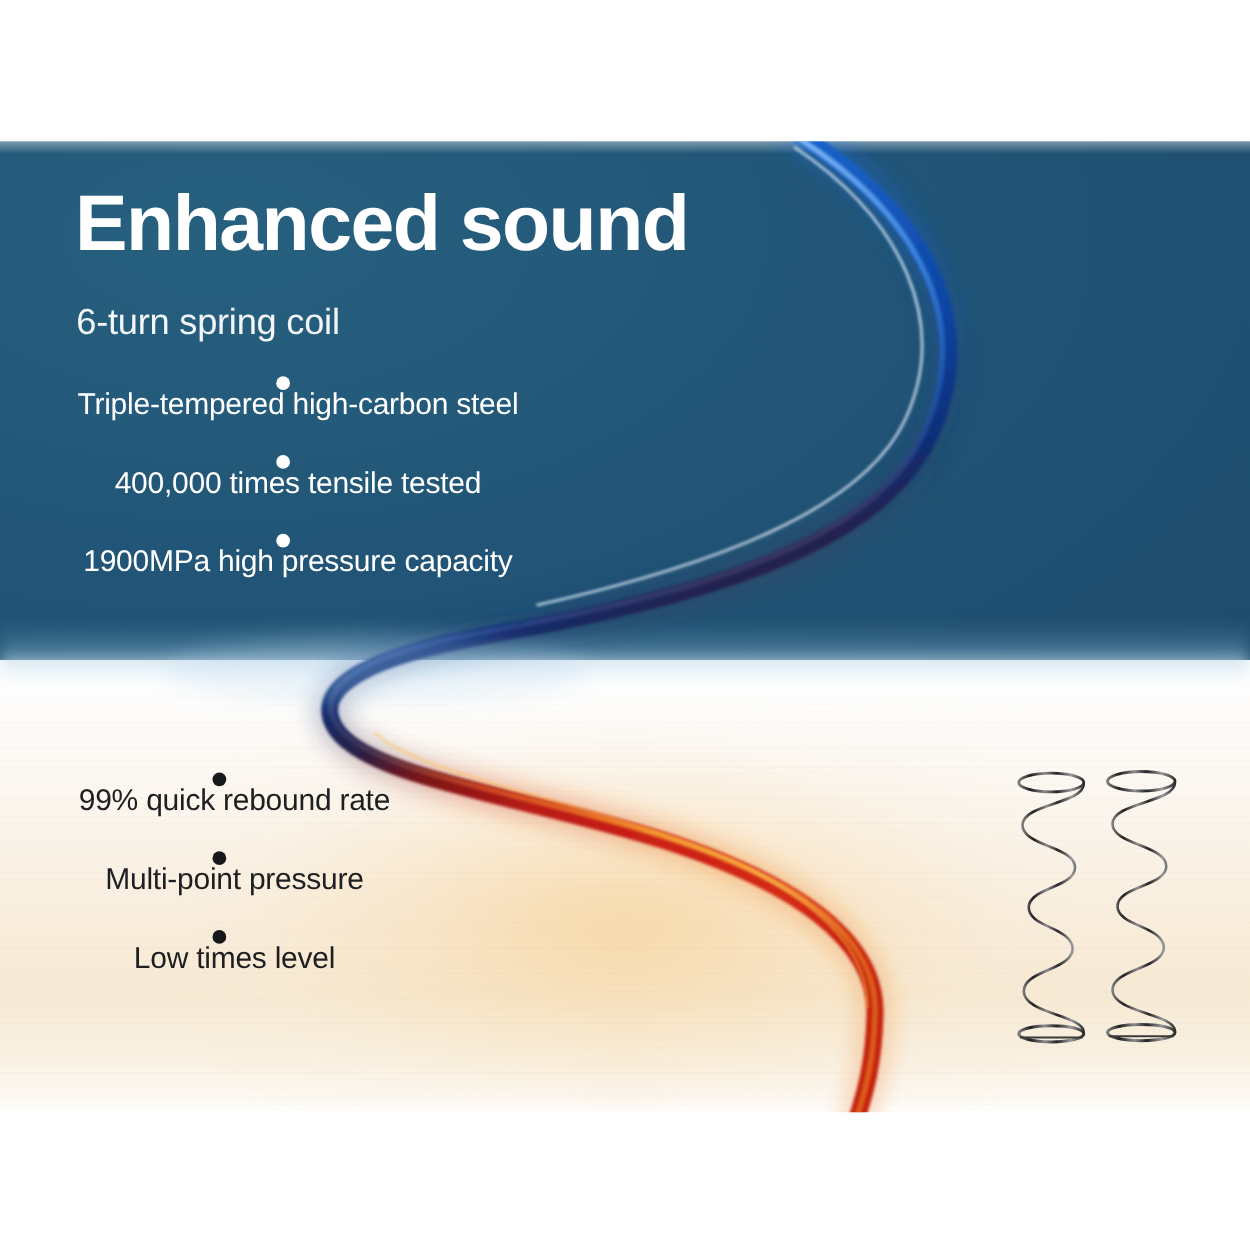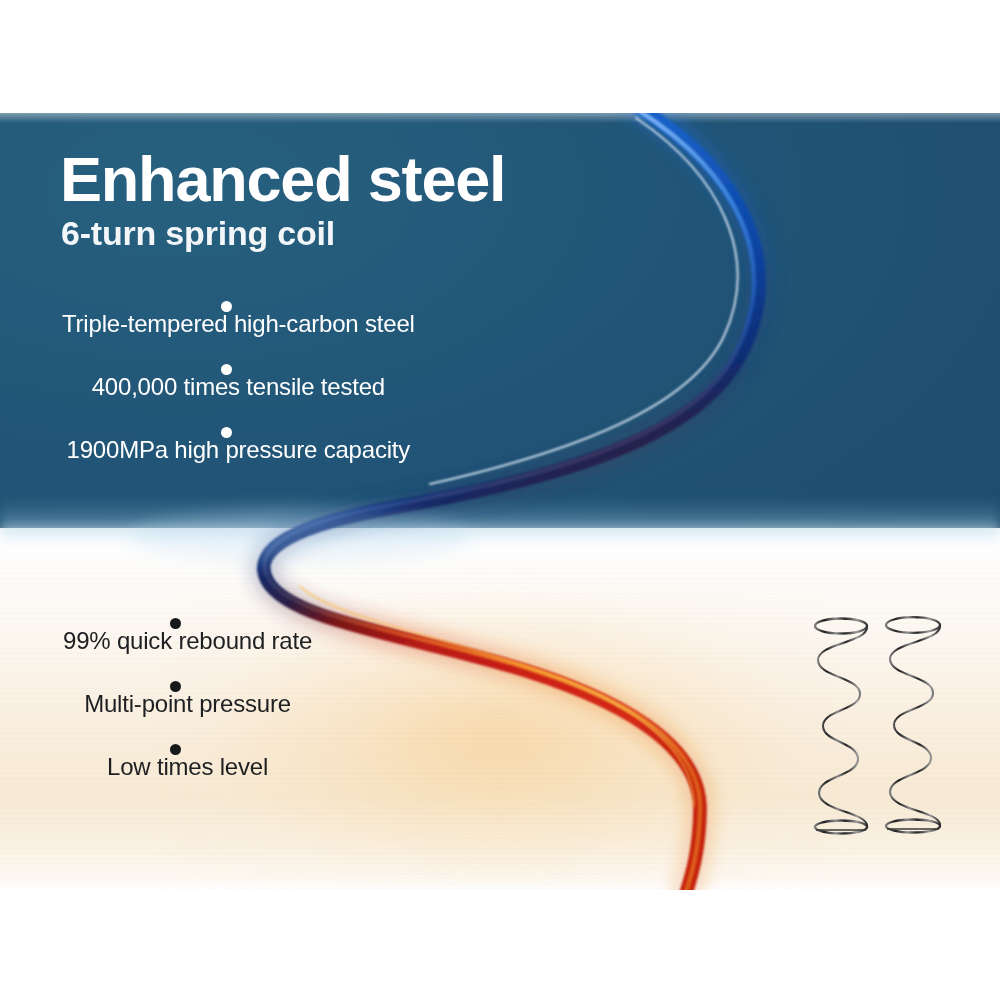--- a/index.html
+++ b/index.html
@@ -138,24 +138,24 @@
     z-index: 25;
     font-size: 63px;
     font-weight: 700;
     line-height: 1;
     color: #ffffff;
     letter-spacing: -1.2px;
   }
   #subhead {
     position: absolute;
     left: 61px;
-    top: 216px;
+    top: 244px;
     z-index: 25;
-    font-size: 34px;
-    font-weight: 700;
+    font-size: 29px;
+    font-weight: 400;
     line-height: 1;
     color: #f2f6f9;
     letter-spacing: -.2px;
   }
 
   .bullet-list {
     position: absolute;
     z-index: 25;
     list-style: none;
     margin: 0;
@@ -298,21 +298,21 @@
                C 690 408, 572 452, 430 484" fill="none" stroke="#eaf4ff" stroke-width="2.1" stroke-linecap="round" opacity=".80" filter="url(#blurTiny)"></path>
 
       <path d="M 300 586
                C 330 616, 434 634, 538 670
                C 632 702, 694 748, 694 806" fill="none" stroke="#ffc04a" stroke-width="1.8" stroke-linecap="round" opacity=".62" filter="url(#blurTiny)"></path>
 
       <ellipse cx="300" cy="536" rx="170" ry="26" fill="#bcd9ef" opacity=".28" filter="url(#blurBig)"></ellipse>
     </g>
   </svg>
 
-  <div id="headline">Enhanced steel</div>
+  <div id="headline">Enhanced sound</div>
 
   <div id="subhead">6-turn spring coil</div>
 
   <ul id="bullets-upper" class="bullet-list">
     <li class="bullet-item">
       <span class="bullet-dot"></span>
       <span class="bullet-text">Triple-tempered high-carbon steel</span>
     </li>
     <li class="bullet-item">
       <span class="bullet-dot"></span>

